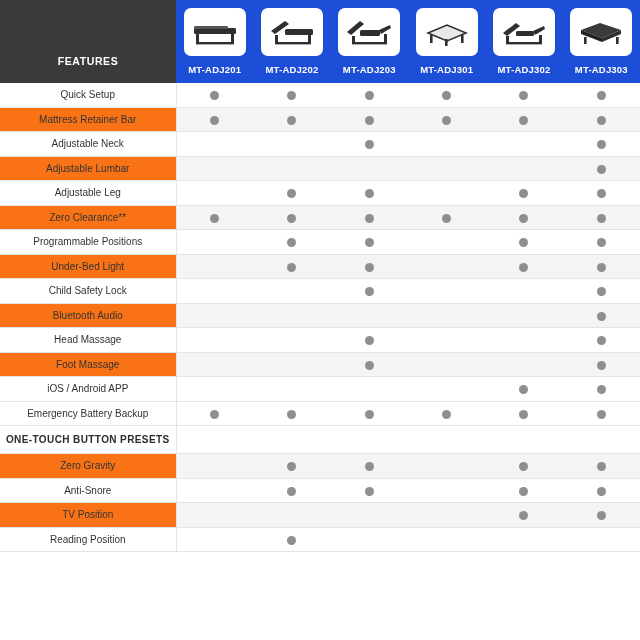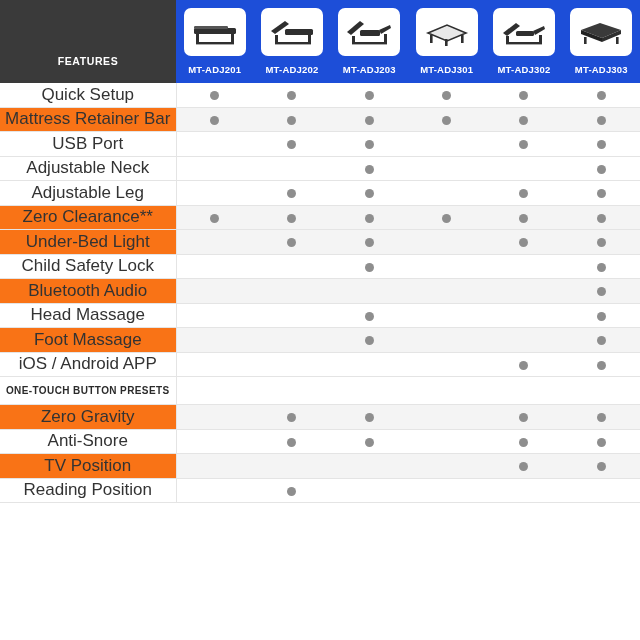--- a/index.html
+++ b/index.html
@@ -81,21 +81,21 @@
     border-bottom: 1px solid #e4e4e4;
     font-size: 11.5px;
     text-align: center;
     vertical-align: middle;
     padding: 0;
   }
   td.feat {
     width: 176px;
     text-align: center;
     color: #333333;
-    font-size: 17px;
+    font-size: 10px;
     border-right: 1px solid #e4e4e4;
     background: #ffffff;
   }
   tr.alt td {
     background: #f4f4f4;
   }
   tr.alt td.feat {
     background: #f97316;
   }
   td.cell {
@@ -231,55 +231,64 @@
         <tr class="alt">
           <td class="feat">Mattress Retainer Bar</td>
           <td class="cell"><span class="dot"></span></td>
           <td class="cell"><span class="dot"></span></td>
           <td class="cell"><span class="dot"></span></td>
           <td class="cell"><span class="dot"></span></td>
           <td class="cell"><span class="dot"></span></td>
           <td class="cell"><span class="dot"></span></td>
         </tr>
         <tr>
-          <td class="feat">USB Port</td>
-          <td class="cell"><span class="dot off"></span></td>
-          <td class="cell"><span class="dot"></span></td>
-          <td class="cell"><span class="dot"></span></td>
-          <td class="cell"><span class="dot off"></span></td>
-          <td class="cell"><span class="dot"></span></td>
-          <td class="cell"><span class="dot"></span></td>
-        </tr>
-        <tr>
           <td class="feat">Adjustable Neck</td>
           <td class="cell"><span class="dot off"></span></td>
           <td class="cell"><span class="dot off"></span></td>
           <td class="cell"><span class="dot"></span></td>
           <td class="cell"><span class="dot off"></span></td>
           <td class="cell"><span class="dot off"></span></td>
           <td class="cell"><span class="dot"></span></td>
         </tr>
+        <tr class="alt">
+          <td class="feat">Adjustable Lumbar</td>
+          <td class="cell"><span class="dot off"></span></td>
+          <td class="cell"><span class="dot off"></span></td>
+          <td class="cell"><span class="dot off"></span></td>
+          <td class="cell"><span class="dot off"></span></td>
+          <td class="cell"><span class="dot off"></span></td>
+          <td class="cell"><span class="dot"></span></td>
+        </tr>
         <tr>
           <td class="feat">Adjustable Leg</td>
           <td class="cell"><span class="dot off"></span></td>
           <td class="cell"><span class="dot"></span></td>
           <td class="cell"><span class="dot"></span></td>
           <td class="cell"><span class="dot off"></span></td>
           <td class="cell"><span class="dot"></span></td>
           <td class="cell"><span class="dot"></span></td>
         </tr>
         <tr class="alt">
           <td class="feat">Zero Clearance**</td>
           <td class="cell"><span class="dot"></span></td>
           <td class="cell"><span class="dot"></span></td>
           <td class="cell"><span class="dot"></span></td>
           <td class="cell"><span class="dot"></span></td>
           <td class="cell"><span class="dot"></span></td>
           <td class="cell"><span class="dot"></span></td>
         </tr>
+        <tr>
+          <td class="feat">Programmable Positions</td>
+          <td class="cell"><span class="dot off"></span></td>
+          <td class="cell"><span class="dot"></span></td>
+          <td class="cell"><span class="dot"></span></td>
+          <td class="cell"><span class="dot off"></span></td>
+          <td class="cell"><span class="dot"></span></td>
+          <td class="cell"><span class="dot"></span></td>
+        </tr>
         <tr class="alt">
           <td class="feat">Under-Bed Light</td>
           <td class="cell"><span class="dot off"></span></td>
           <td class="cell"><span class="dot"></span></td>
           <td class="cell"><span class="dot"></span></td>
           <td class="cell"><span class="dot off"></span></td>
           <td class="cell"><span class="dot"></span></td>
           <td class="cell"><span class="dot"></span></td>
         </tr>
         <tr>
@@ -317,20 +326,29 @@
           <td class="cell"><span class="dot off"></span></td>
           <td class="cell"><span class="dot off"></span></td>
           <td class="cell"><span class="dot"></span></td>
         </tr>
         <tr>
           <td class="feat">iOS / Android APP</td>
           <td class="cell"><span class="dot off"></span></td>
           <td class="cell"><span class="dot off"></span></td>
           <td class="cell"><span class="dot off"></span></td>
           <td class="cell"><span class="dot off"></span></td>
+          <td class="cell"><span class="dot"></span></td>
+          <td class="cell"><span class="dot"></span></td>
+        </tr>
+        <tr>
+          <td class="feat">Emergency Battery Backup</td>
+          <td class="cell"><span class="dot"></span></td>
+          <td class="cell"><span class="dot"></span></td>
+          <td class="cell"><span class="dot"></span></td>
+          <td class="cell"><span class="dot"></span></td>
           <td class="cell"><span class="dot"></span></td>
           <td class="cell"><span class="dot"></span></td>
         </tr>
         <tr class="section">
           <td class="feat">ONE-TOUCH BUTTON PRESETS</td>
           <td class="cell"></td>
           <td class="cell"></td>
           <td class="cell"></td>
           <td class="cell"></td>
           <td class="cell"></td>

